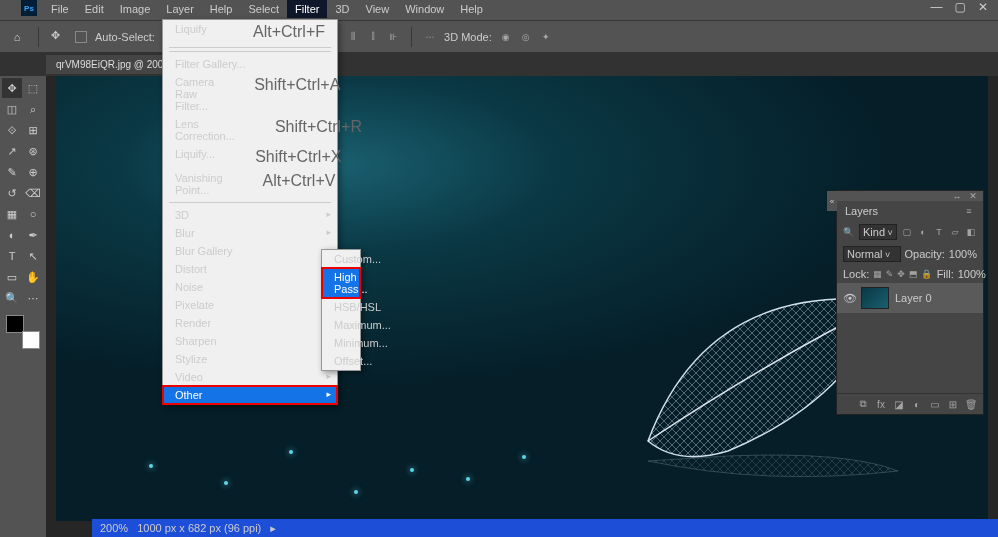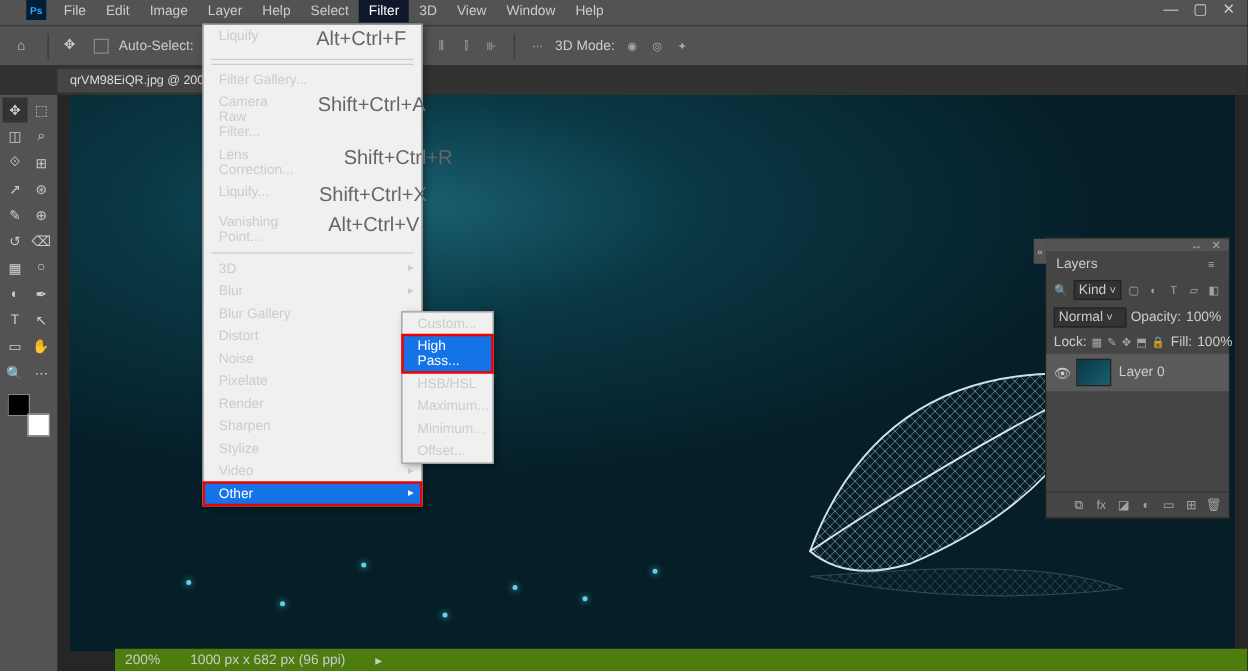--- a/index.html
+++ b/index.html
@@ -23,29 +23,29 @@
 .tool{width:20px;height:20px;display:flex;align-items:center;justify-content:center;cursor:pointer}
 .tool.active{background:#333}
 .fgbg{position:relative;width:34px;height:34px;margin:6px 4px}
 .fgbg .fg{position:absolute;width:18px;height:18px;background:#000;border:1px solid #888;top:0;left:0}
 .fgbg .bg{position:absolute;width:18px;height:18px;background:#fff;border:1px solid #888;bottom:0;right:0}
 .canvas-wrap{flex:1;background:#262626;position:relative;overflow:hidden}
 .canvas-image{position:absolute;left:10px;top:0;right:10px;bottom:16px;background:radial-gradient(ellipse 60% 50% at 30% 20%,#1a5f6f 0%,#0a3844 40%,#051e28 100%);overflow:hidden}
 .leaf{position:absolute;right:40px;bottom:20px;width:360px;height:260px}
 .leaf svg{width:100%;height:100%}
 .sparkle{position:absolute;width:4px;height:4px;background:#5fd4e8;border-radius:50%;box-shadow:0 0 6px #5fd4e8}
-.status-bar{position:absolute;bottom:0;left:46px;right:0;height:18px;background:#4d7c0f;display:flex;align-items:center;padding:3px 8px;gap:24px;font-size:10px}
+.status-bar{position:absolute;bottom:0;left:46px;right:0;height:18px;background:#1d4ed8;display:flex;align-items:center;padding:3px 8px;gap:9px;font-size:10px}
 .dropdown{position:absolute;background:#f0f0f0;border:1px solid #999;box-shadow:2px 2px 6px rgba(0,0,0,0.4);color:#333;z-index:100}
 .dropdown-item{padding:3px 12px;display:flex;justify-content:space-between;gap:40px;cursor:pointer;position:relative;font-size:11px}
 .dropdown-item.sel-red{background:#1473e6;color:#fff;outline:2px solid #e00;outline-offset:-1px}
 .dropdown-item.has-sub::after{content:"▸";position:absolute;right:6px;font-size:9px}
 .dropdown-sep{height:1px;background:#ccc;margin:3px 6px}
 .dropdown-shortcut{color:#666;font-size:16px}
 #filter-menu{left:162px;top:19px;width:176px}
-#other-submenu{left:321px;top:249px;width:74px}
+#other-submenu{left:321px;top:249px;width:40px}
 .layers-panel{position:absolute;right:14px;top:190px;width:148px;background:#454545;border:1px solid #222;z-index:50}
 .panel-titlebar{height:10px;background:#535353;display:flex;justify-content:flex-end;align-items:center;padding:0 4px;gap:4px}
 .panel-tab{background:#454545;padding:4px 8px;font-size:10px;display:flex;justify-content:space-between}
 .panel-row{display:flex;align-items:center;gap:4px;padding:3px 6px;font-size:9px}
 .panel-select{background:#333;border:1px solid #222;padding:1px 3px;font-size:9px;flex:1}
 .layer-row{display:flex;align-items:center;gap:6px;padding:4px 6px;background:#5a5a5a}
 .layer-thumb{width:28px;height:22px;background:linear-gradient(135deg,#0a3844,#1a5f6f);border:1px solid #222}
 .eye{width:12px;height:12px}
 .layers-empty{height:80px}
 .panel-footer{display:flex;justify-content:flex-end;gap:6px;padding:4px 6px;border-top:1px solid #333}

